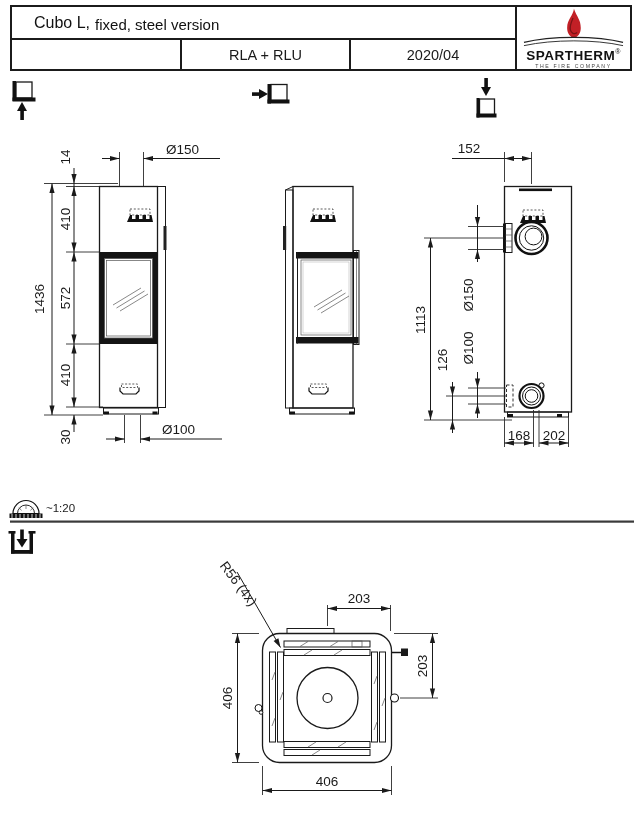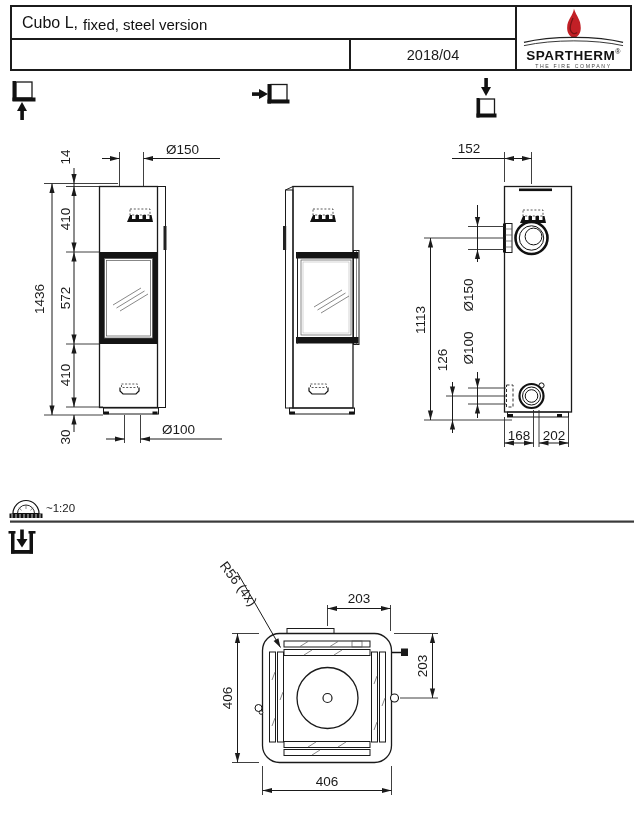--- a/index.html
+++ b/index.html
@@ -2,21 +2,21 @@
 <html><head>
 <meta charset="utf-8">
 <style>
   html,body{margin:0;padding:0;background:#fff;}
   #page{position:relative;width:642px;height:819px;background:#fff;overflow:hidden;
         font-family:"Liberation Sans", sans-serif;color:#1a1a1a;}
   
   #hdr{position:absolute;left:10px;top:5px;width:618px;height:62px;border:2px solid #1b1b1b;}
   #hdr .cell{position:absolute;box-sizing:border-box;}
   #hdr .title-cell{left:0;top:0;width:503px;height:33px;border-bottom:2px solid #1b1b1b;
-                   display:flex;align-items:center;padding-left:10px;}
+                   display:flex;align-items:center;padding-left:22px;}
   .title-main{font-size:16px;color:#111;}
   .title-sub{font-size:15px;margin-left:5px;padding-top:3px;color:#111;}
   #hdr .c-empty{left:0;top:33px;width:168px;height:29px;}
   #hdr .c-variant{left:168px;top:33px;width:169px;height:29px;border-left:2px solid #1b1b1b;
                   display:flex;align-items:center;justify-content:center;font-size:14.5px;}
   #hdr .c-edition{left:337px;top:33px;width:166px;height:29px;border-left:2px solid #1b1b1b;
                   display:flex;align-items:center;justify-content:center;font-size:14.5px;}
   #hdr .c-logo{left:503px;top:0;width:115px;height:62px;border-left:2px solid #1b1b1b;
                display:flex;flex-direction:column;align-items:center;justify-content:flex-start;}
   .brand-name{font-size:13.5px;font-weight:bold;letter-spacing:.5px;color:#111;line-height:1;margin-top:1px;}
@@ -323,21 +323,22 @@
       <text class="dimtxt" text-anchor="middle" x="327" y="786">406</text>
     </g>
   </svg>
 
   <div id="hdr">
     <div class="cell title-cell">
       <span class="title-main">Cubo L,</span>
       <span class="title-sub">fixed, steel version</span>
     </div>
     <div class="cell c-empty"></div>
-    <div class="cell c-edition">2018/04</div>
+    <div class="cell c-variant">RLA + RLU</div>
+    <div class="cell c-edition">2020/04</div>
     <div class="cell c-logo">
       <svg width="111" height="44" viewBox="0 0 111 44">
         <path d="M56,2 C55,10 48.5,13.5 48.5,23 c0,6.5 3.8,10.5 7.5,10.5 c3.7,0 7.5,-4 7.5,-10.5 C63.5,13.5 59,11 56,2 z" fill="#c22026"></path>
         <path d="M55,12 c-2.5,5.5 -3.8,8.5 -3,13 c0.8,4 4.5,5.5 7.5,3" stroke="#7a1416" stroke-width="1.4" fill="none"></path>
         <path d="M1,39 C30,31.5 82,31.5 110,39" stroke="#222" stroke-width="1.4" fill="none"></path>
         <path d="M1,42.5 C33,35.5 79,35.5 110,42.5" stroke="#222" stroke-width="1" fill="none"></path>
       </svg>
       <div class="brand-name"><span>SPARTHERM</span><span class="brand-reg">®</span></div>
       <div class="brand-tag">THE FIRE COMPANY</div>
     </div>

